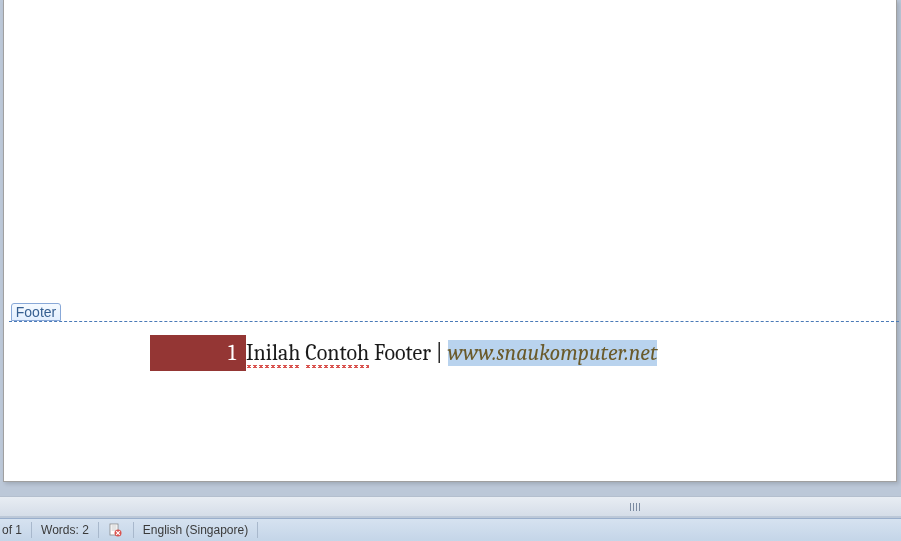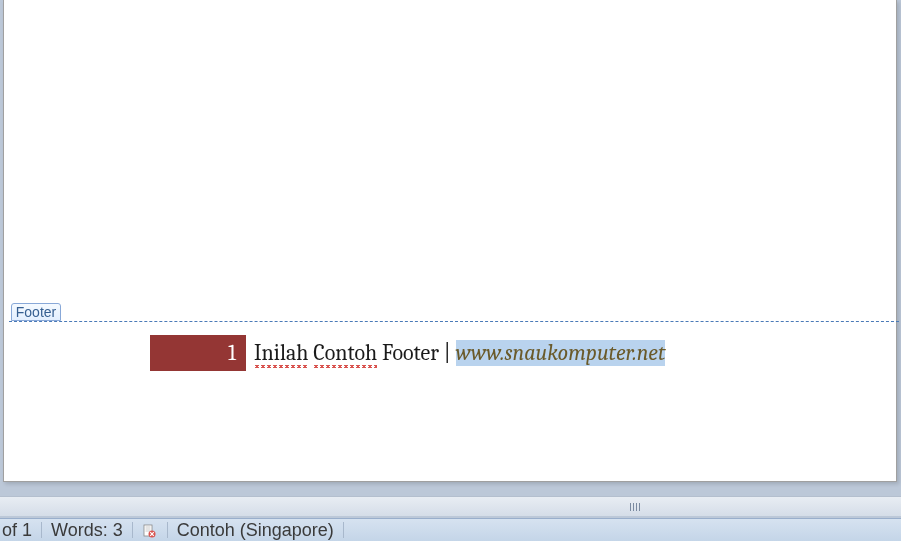--- a/index.html
+++ b/index.html
@@ -61,21 +61,21 @@
       font-family: Cambria, "Times New Roman", serif;
       font-size: 22px;
       text-align: right;
       padding-right: 10px;
       line-height: 36px;
     }
     .footer-text {
       font-family: Cambria, "Times New Roman", serif;
       font-size: 22px;
       color: #1a1a1a;
-      margin-left: 8px;
+      margin-left: 0;
       position: relative;
     }
     .spellcheck-wavy {
       position: relative;
     }
     .spellcheck-wavy::after {
       content: "";
       position: absolute;
       left: 0;
       right: 0;
@@ -118,21 +118,21 @@
     .status-bar {
       position: absolute;
       bottom: 0;
       left: 0;
       width: 901px;
       height: 23px;
       background: linear-gradient(#d6e2f0, #c4d5e8);
       border-top: 1px solid #99aecb;
       display: flex;
       align-items: center;
-      font-size: 18px;
+      font-size: 12px;
       color: #3a3a3a;
     }
     .status-sep {
       width: 1px;
       height: 16px;
       background: #a8b8cc;
       margin: 0 3px;
     }
     .status-item {
       padding: 0 6px;
@@ -178,31 +178,31 @@
     <span></span>
       <span></span>
       <span></span>
       <span></span>
   </div>
 </div>
 
 <div class="status-bar">
   <div class="status-item status-page">of 1</div>
   <div class="status-sep"></div>
-  <div class="status-item">Words: 3</div>
+  <div class="status-item">Words: 2</div>
   <div class="status-sep"></div>
   <div class="status-item">
     <span class="proof-icon">
       <svg viewBox="0 0 14 14" width="14" height="14">
         <rect x="2" y="1" width="8" height="11" fill="#fff" stroke="#888" stroke-width="0.8"></rect>
         <line x1="3.5" y1="3" x2="8.5" y2="3" stroke="#bbb" stroke-width="0.8"></line>
         <line x1="3.5" y1="5" x2="8.5" y2="5" stroke="#bbb" stroke-width="0.8"></line>
         <line x1="3.5" y1="7" x2="8.5" y2="7" stroke="#bbb" stroke-width="0.8"></line>
         <circle cx="10" cy="10" r="3.5" fill="#d9534f"></circle>
         <line x1="8.2" y1="8.2" x2="11.8" y2="11.8" stroke="#fff" stroke-width="1.2"></line>
         <line x1="11.8" y1="8.2" x2="8.2" y2="11.8" stroke="#fff" stroke-width="1.2"></line>
       </svg>
     </span>
   </div>
   <div class="status-sep"></div>
-  <div class="status-item">Contoh (Singapore)</div>
+  <div class="status-item">English (Singapore)</div>
   <div class="status-sep"></div>
 </div>
 
 </body></html>

